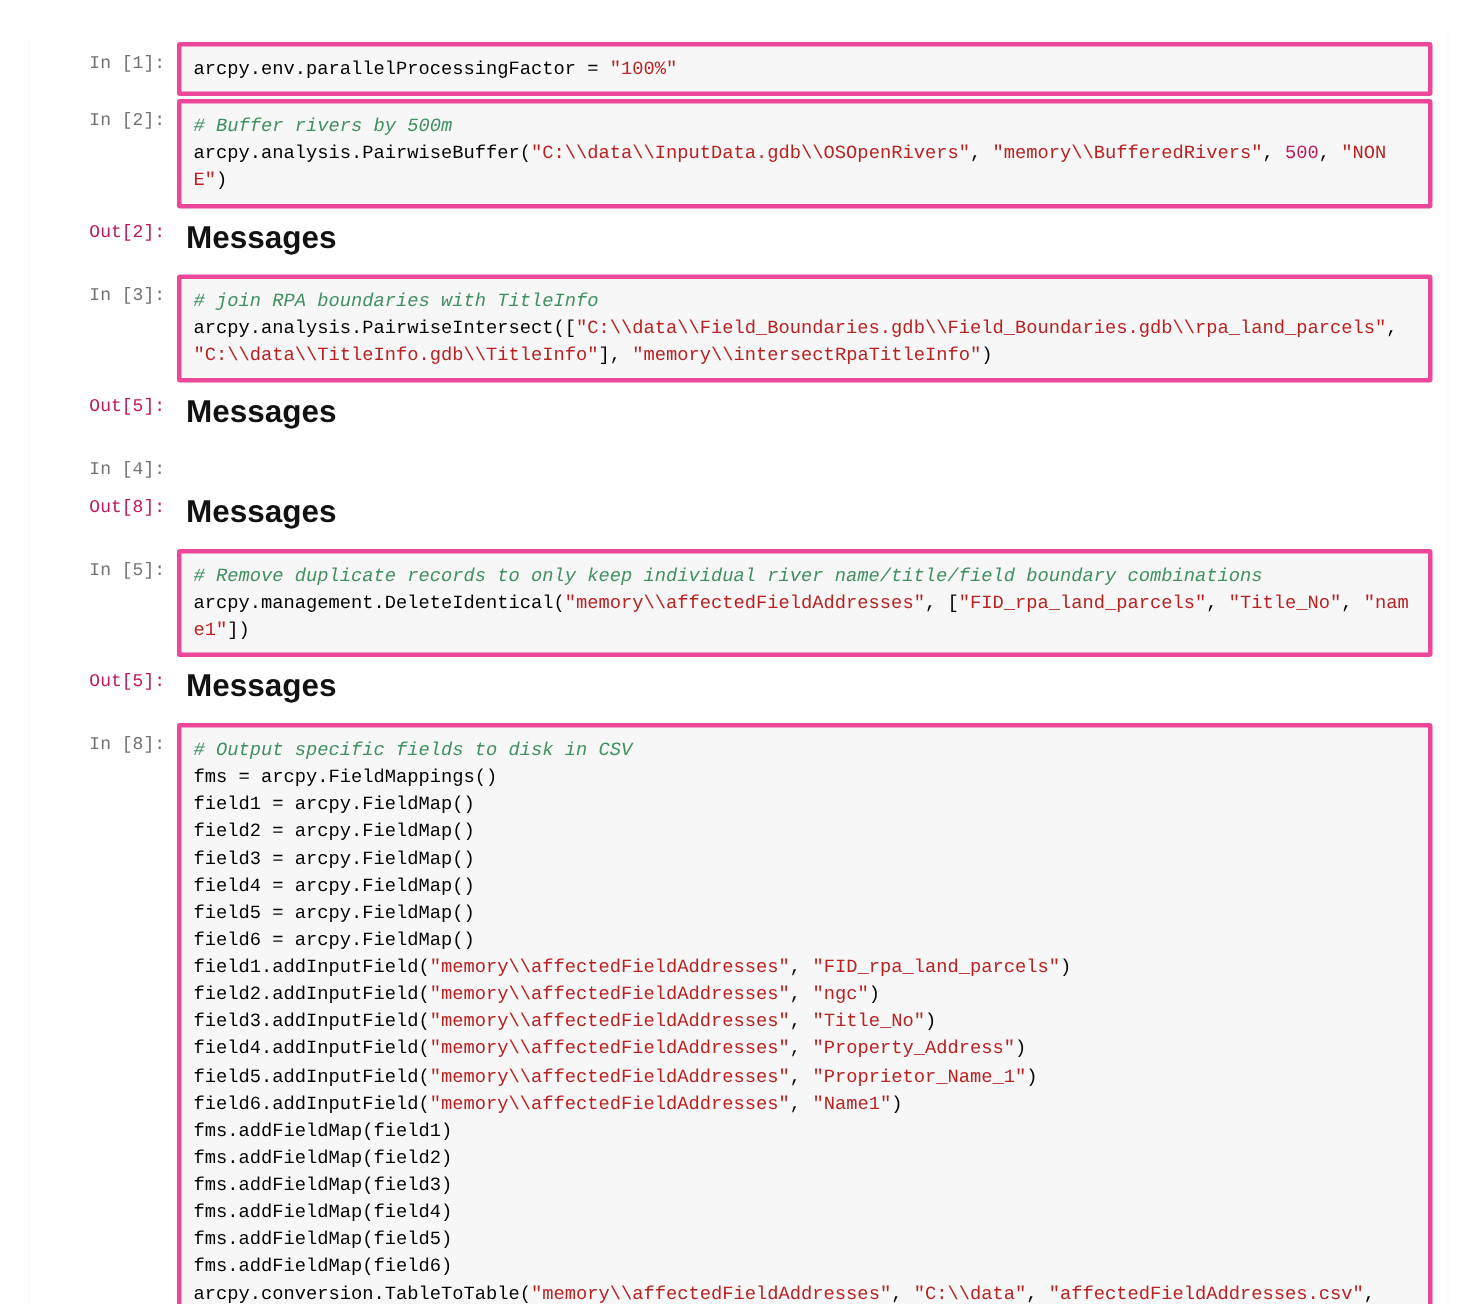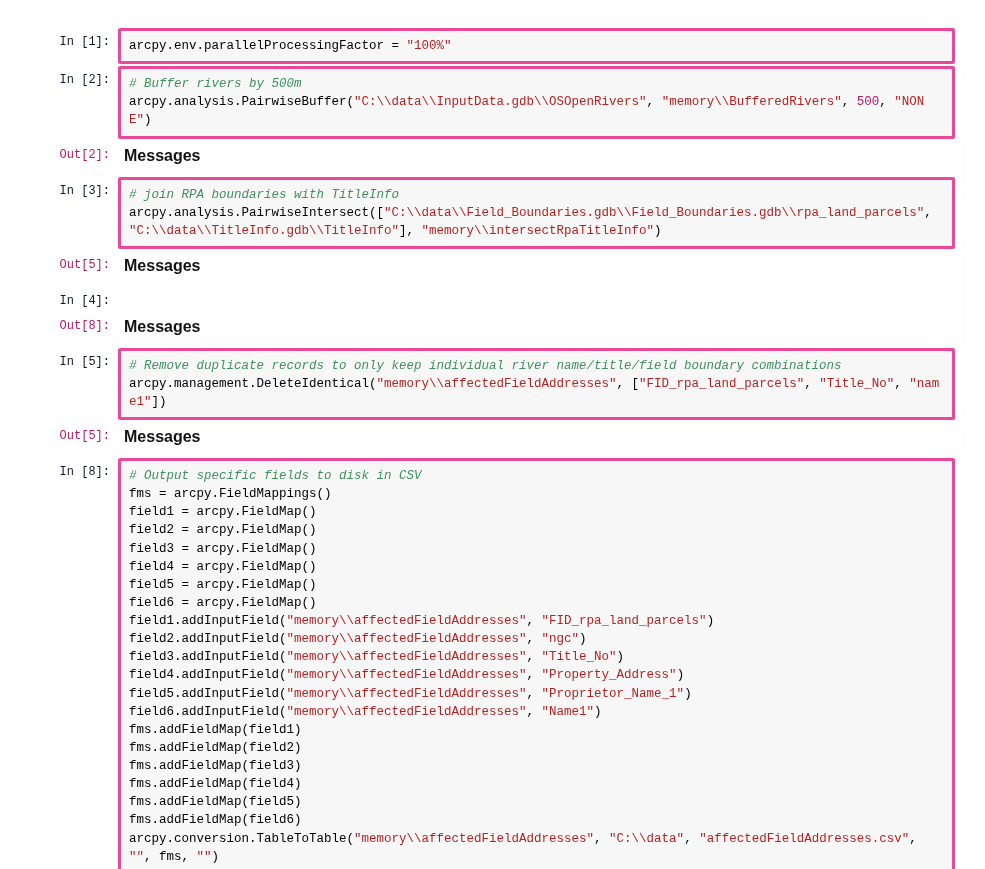--- a/index.html
+++ b/index.html
@@ -24,42 +24,42 @@
   }
   .prompt {
     width: 80px;
     min-width: 80px;
     text-align: right;
     padding: 6px 8px 0 0;
     font-family: Menlo, Consolas, "Courier New", monospace;
     font-size: 12px;
     line-height: 1.4;
   }
-  .in-prompt { color: #0f172a; }
+  .in-prompt { color: #737373; }
   .out-prompt { color: #be185d; }
   .input-area {
     flex: 1;
     background: #f7f7f7;
     border: 3px solid #ec4899;
     border-radius: 2px;
     padding: 6px 8px;
     font-family: Menlo, Consolas, "Courier New", monospace;
     font-size: 12.5px;
     line-height: 1.45;
     white-space: pre-wrap;
     word-break: break-all;
     color: #000;
   }
   .output-area {
     flex: 1;
     padding: 2px 6px 4px;
   }
   .output-area h3 {
     margin: 4px 0 6px;
-    font-size: 16px;
+    font-size: 21px;
     font-weight: 700;
     color: #111;
   }
   .cmt { color: #409060; font-style: italic; }
   .str { color: #ba2121; }
   .num { color: #be185d; }
 </style>
 </head>
 <body>
 

